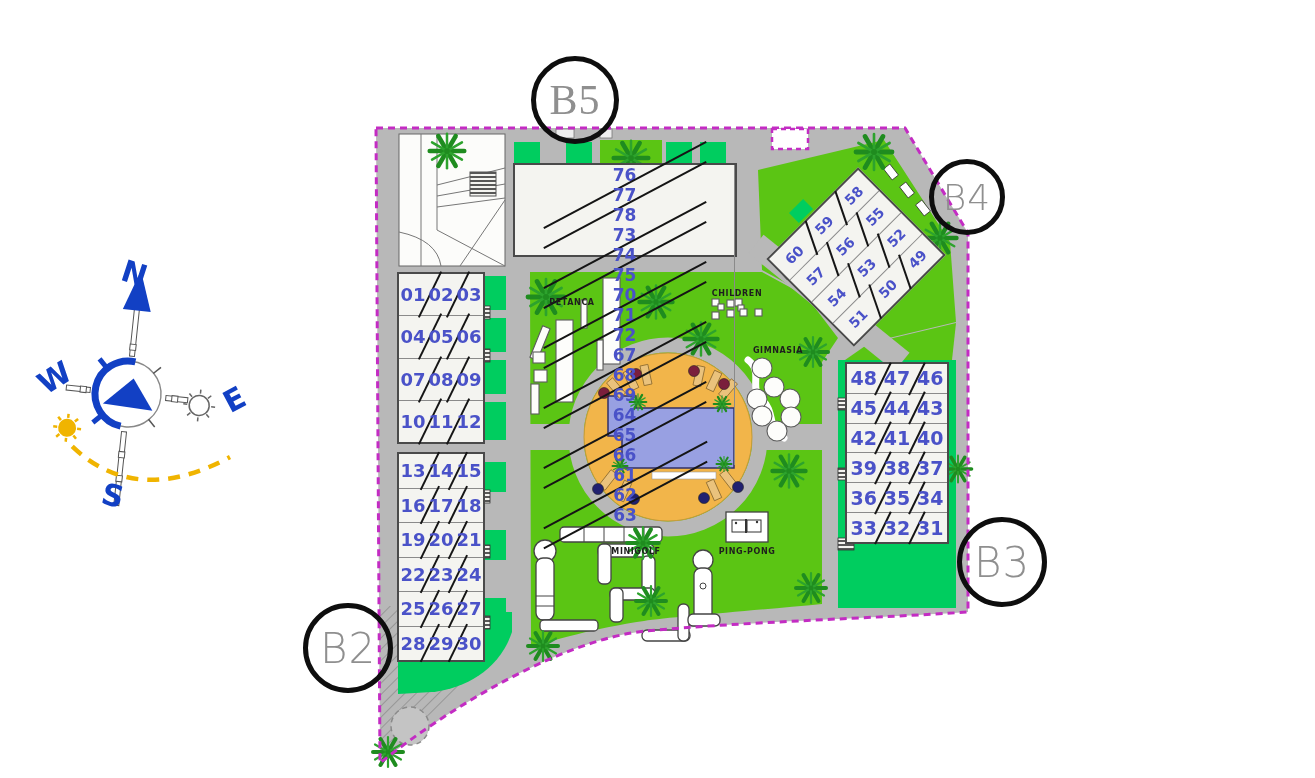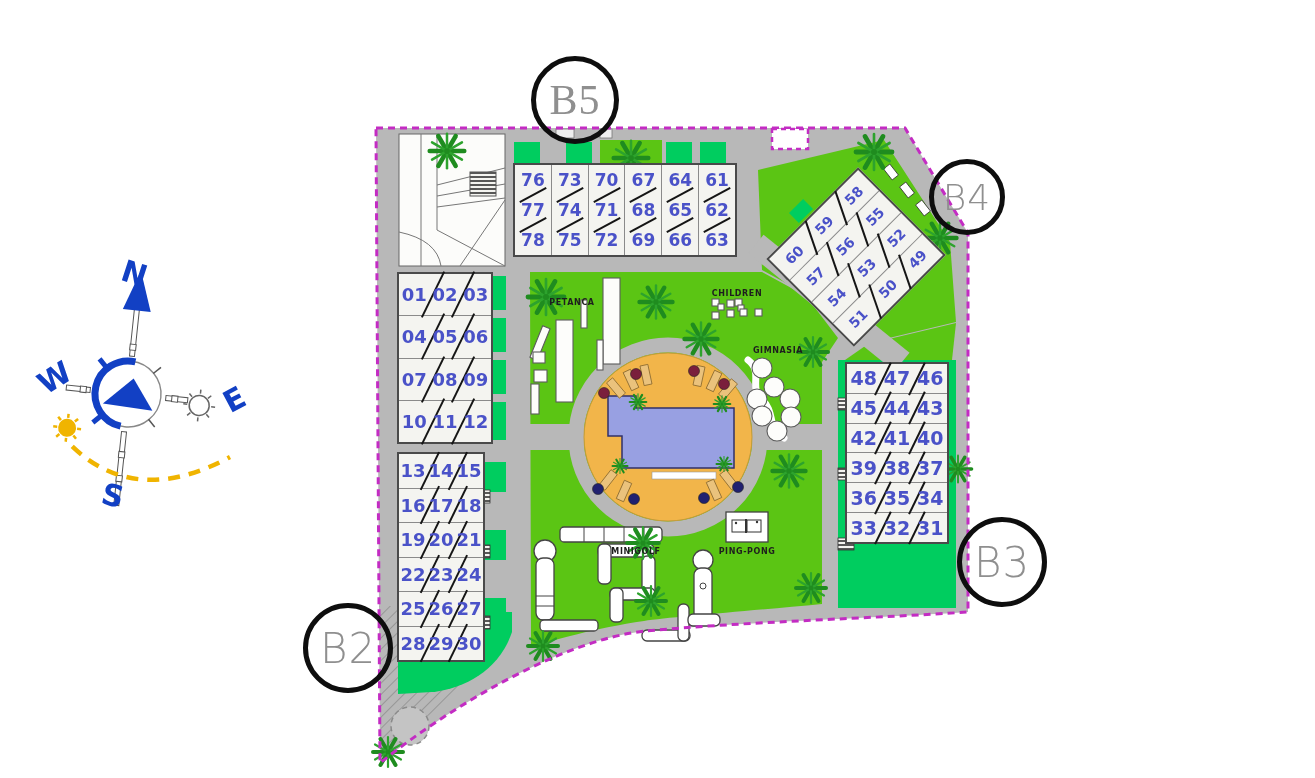--- a/index.html
+++ b/index.html
@@ -12,21 +12,21 @@
           font-family:"DejaVu Sans","Liberation Sans",sans-serif;}
   #siteSvg{position:absolute;left:0;top:0;z-index:1;}
   .lawn{fill:var(--lawn);} .emer{fill:var(--emerald);} .road{fill:var(--road);}
   .wht{fill:#fdfdfb;stroke:#5c5c5c;stroke-width:1.1;}
   .wht2{fill:#ffffff;stroke:#444;stroke-width:1.3;}
   .lg{fill:#eac27c;stroke:#8a6a30;stroke-width:.8;}
 
   .bldg{position:absolute;background:#f4f4f0;border:2px solid #4a4a4a;display:flex;
         box-sizing:border-box;z-index:3;}
   .bldg.rows{flex-direction:column;}
-  .bldg.cols{flex-direction:row;}
+  .bldg.cols{flex-direction:column;}
   .brow{flex:1;display:flex;align-items:stretch;border-bottom:1px solid #8a8a8a;}
   .brow:last-child{border-bottom:none;}
   .bcol{flex:1;display:flex;flex-direction:column;border-right:1px solid #8a8a8a;}
   .bcol:last-child{border-right:none;}
   .unit{flex:1;display:flex;align-items:center;justify-content:center;position:relative;
         color:var(--unit-number);font-weight:600;}
   .brow .unit:not(:last-child)::after{content:'';position:absolute;right:-4px;top:-12%;
         width:2px;height:124%;background:#151515;transform:rotate(26deg);}
   .bcol .unit:not(:last-child)::after{content:'';position:absolute;bottom:-1px;left:8%;
         width:84%;height:2px;background:#151515;transform:rotate(-28deg);}
@@ -338,21 +338,21 @@
         <div class="unit">64</div>
         <div class="unit">65</div>
         <div class="unit">66</div>
       </div>
       <div class="bcol">
         <div class="unit">61</div>
         <div class="unit">62</div>
         <div class="unit">63</div>
       </div>
     </div>
-<div id="b1" class="bldg rows" style="left:397px;top:272px;width:96px;height:172px;">
+<div id="b1" class="bldg rows" style="left:397px;top:272px;width:88px;height:172px;">
       <div class="brow">
         <div class="unit">01</div>
         <div class="unit">02</div>
         <div class="unit">03</div>
       </div>
       <div class="brow">
         <div class="unit">04</div>
         <div class="unit">05</div>
         <div class="unit">06</div>
       </div>

